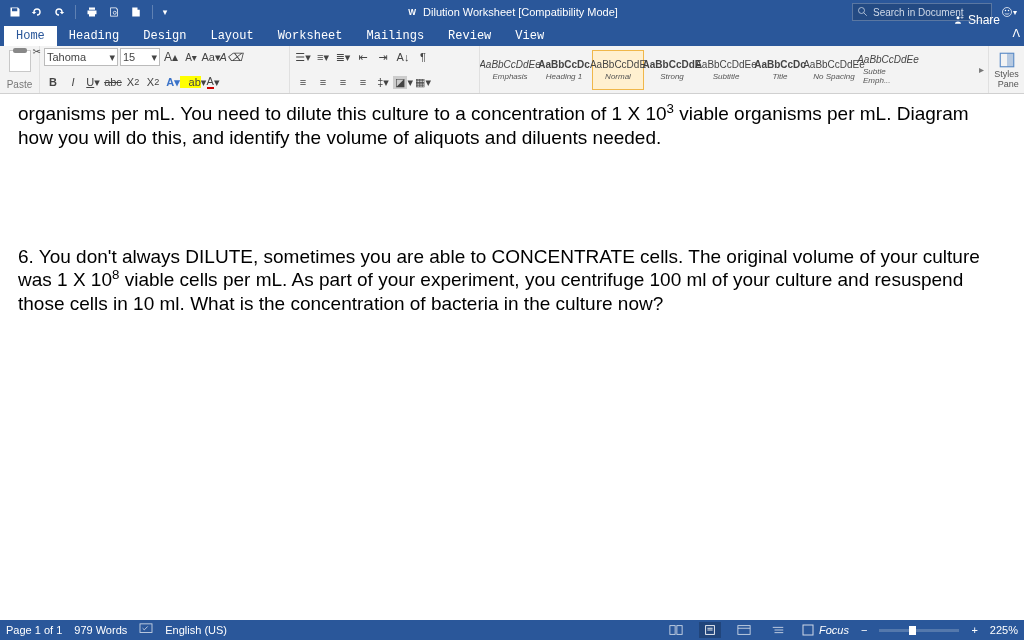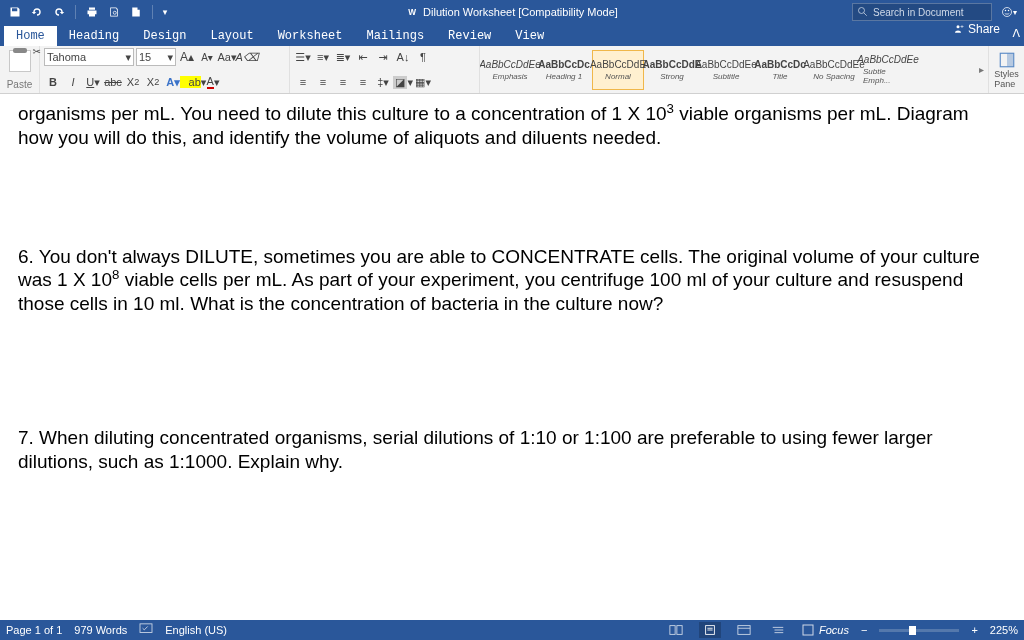--- a/index.html
+++ b/index.html
@@ -12,21 +12,21 @@
   .titlebar .title { position:absolute; left:0; right:0; text-align:center; pointer-events:none; display:flex; align-items:center; justify-content:center; height:100%; gap:5px;}
   .titlebar .right { position:absolute; right:6px; display:flex; align-items:center; gap:8px;}
   .titlebar .search { background:rgba(0,0,0,0.15); border:1px solid rgba(255,255,255,0.25); width:140px; height:18px; display:flex; align-items:center; padding:0 4px; font-size:10px; color:#cfd9e8;}
   .titlebar svg { width:12px; height:12px; fill:#fff; }
   .qat-btn { display:flex; align-items:center; justify-content:center; width:18px; height:18px; }
 
   
   .ribbon-tabs { height:22px; background:#2a579a; display:flex; align-items:flex-end; color:#fff; font-size:12px; padding:0 4px; position:relative;}
   .ribbon-tabs .tab { padding:3px 12px; cursor:pointer;font-family:Liberation Mono, monospace; }
   .ribbon-tabs .tab.active { background:#fff; color:#2a579a; }
-  .ribbon-tabs .share { position:absolute; right:6px; bottom:0; display:flex; align-items:center; gap:4px; font-size:12px; padding:3px 18px 10px 10px;}
+  .ribbon-tabs .share { position:absolute; right:6px; bottom:0; display:flex; align-items:center; gap:4px; font-size:12px; padding:3px 18px 19px 10px;}
   .ribbon-tabs .share svg{width:12px;height:12px;fill:#fff;}
   .ribbon-tabs .chev { position:absolute; right:4px; bottom:6px; font-size:11px; color:#fff;}
 
   
   .ribbon { height:48px; background:#f3f3f3; border-bottom:1px solid #d0d0d0; display:flex; align-items:stretch; font-size:10px; color:#444;}
   .group { display:flex; flex-direction:column; justify-content:space-between; border-right:1px solid #e0e0e0; padding:2px 4px;}
   .group .glabel { text-align:center; font-size:10px; color:#777; height:12px;}
   .clipboard { width:40px; align-items:center;}
   .clipboard .paste-ico { width:22px; height:22px; background:linear-gradient(#fff,#fff); border:1px solid #c8c8c8; position:relative; margin-top:2px;}
   .clipboard .paste-ico::before { content:""; position:absolute; top:-3px; left:3px; right:3px; height:5px; background:#888; border-radius:2px;}
@@ -150,21 +150,21 @@
   <div class="group clipboard">
     <div style="position:relative;">
       <div class="paste-ico"></div>
       <span style="position:absolute;left:24px;top:-2px;font-size:10px;">✂</span>
     </div>
     <div class="glabel">Paste</div>
   </div>
 
   <div class="group fontgrp">
     <div class="fontrow">
-      <span class="fakeselect" style="width:90px;">
+      <span class="fakeselect" style="width:74px;">
           <span>Tahoma</span>
           <span>▾</span>
         </span>
       <span class="fakeselect" style="width:40px;">
           <span>15</span>
           <span>▾</span>
         </span>
       <span class="minibtn" style="font-size:12px;">A▴</span>
       <span class="minibtn" style="font-size:10px;">A▾</span>
       <span class="minibtn">Aa▾</span>
@@ -244,34 +244,31 @@
         <div class="sname">Subtle Emph...</div>
       </div>
     </div>
   <span style="align-self:center;font-size:10px;color:#777;padding:0 4px;">▸</span>
 
   <div class="panebtn">
     <svg width="18" height="18" viewBox="0 0 16 16">
         <rect x="2" y="2" width="12" height="12" fill="none" stroke="#5a8ac6"></rect>
         <rect x="8" y="2" width="6" height="12" fill="#5a8ac6" opacity="0.4"></rect>
       </svg>
-    <span style="white-space:pre-line;text-align:left;">Styles
+    <span style="white-space:pre-line;text-align:right;">Styles
 Pane</span>
   </div>
 </div>
 
 <div class="doc">
   <div class="p" style="margin-bottom:95px;">
     <span>organisms per mL.  You need to dilute this culture to a concentration of 1 X 10</span><sup>3</sup><span> viable organisms per mL.  Diagram how you will do this, and identify the volume of aliquots and diluents needed.</span>
   </div>
   <div class="p" style="margin-bottom:110px;">
     <span>6.  You don't always DILUTE, sometimes you are able to CONCENTRATE cells.  The original volume of your culture was 1 X 10</span><sup>8</sup><span> viable cells per mL.  As part of your experiment, you centrifuge 100 ml of your culture and resuspend those cells in 10 ml.  What is the concentration of bacteria in the culture now?</span>
-  </div>
-  <div class="p">
-    <span>7.  When diluting concentrated organisms, serial dilutions of 1:10 or 1:100 are preferable to using fewer larger dilutions, such as 1:1000.  Explain why.</span>
   </div>
 </div>
 
 <div class="statusbar">
   <div class="left">
     <span>Page 1 of 1</span>
     <span>979 Words</span>
     <span><svg width="14" height="12" viewBox="0 0 16 14">
           <rect x="1" y="1" width="14" height="10" fill="none" stroke="#cfd9e8"></rect>
           <path d="M4 6l2 2 4-4" fill="none" stroke="#cfd9e8"></path>

